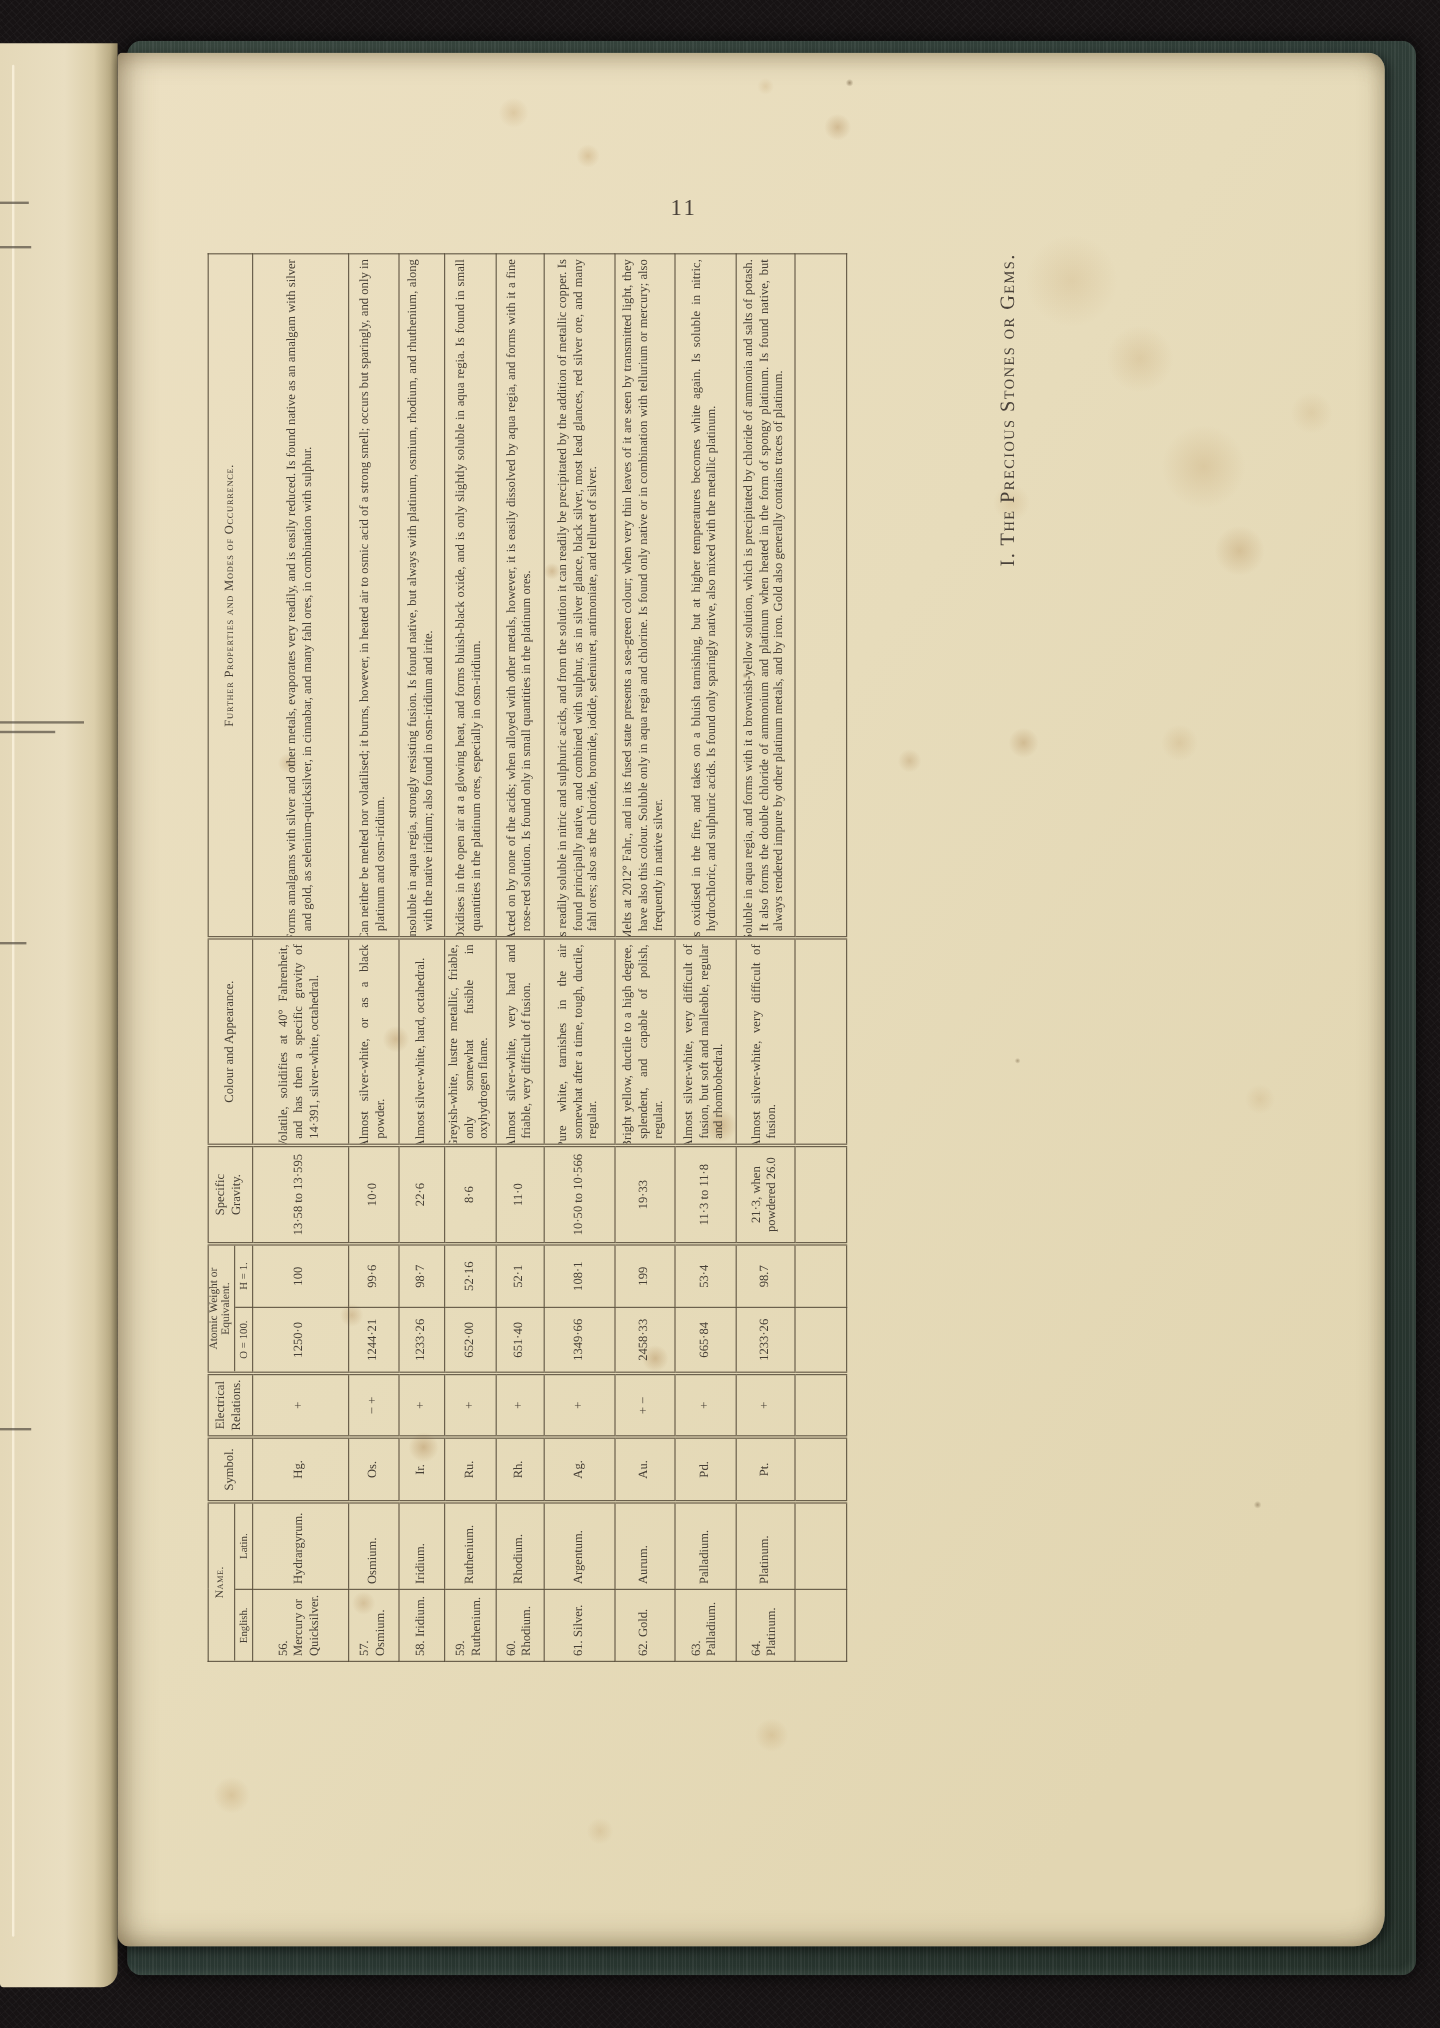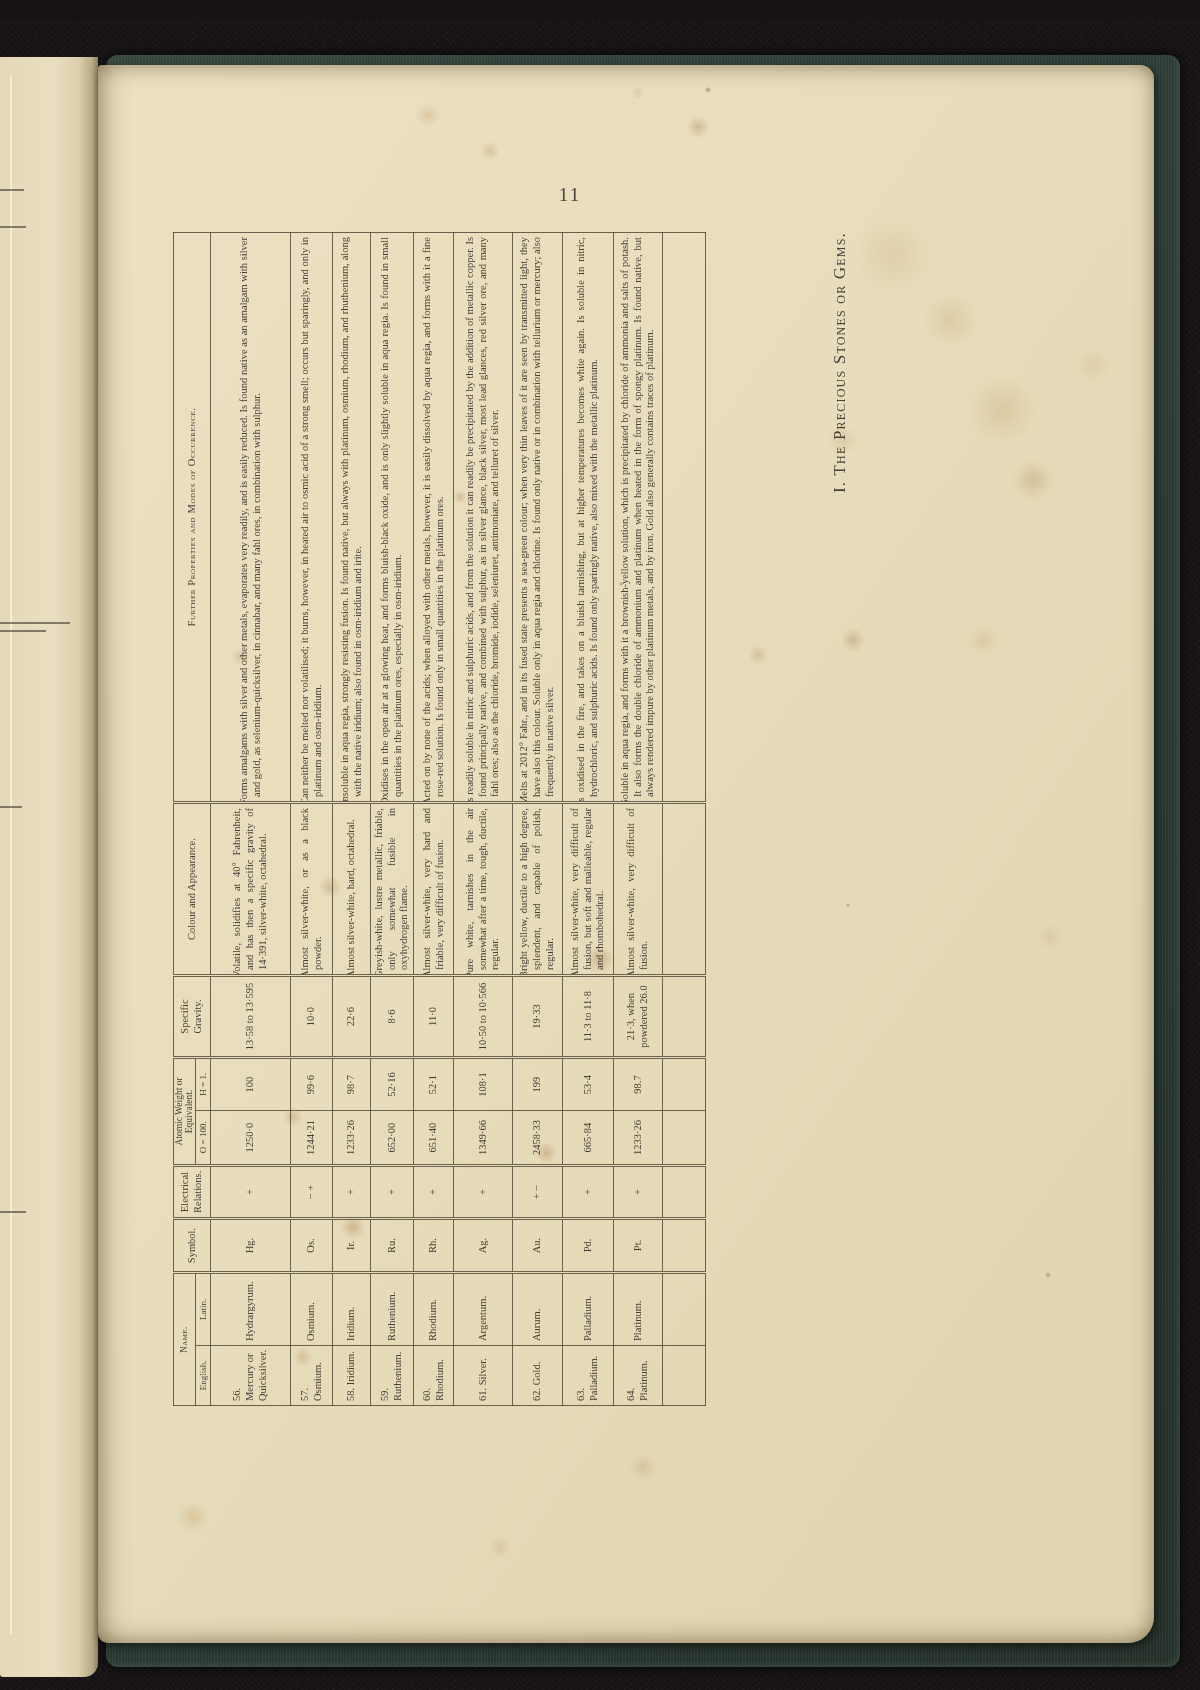--- a/index.html
+++ b/index.html
@@ -1,21 +1,21 @@
 <!DOCTYPE html>
 <html><head>
 <meta charset="utf-8">
 <style>
   html,body{margin:0;padding:0;}
   body{
     width:1200px;height:1690px;position:relative;overflow:hidden;
     background:#171314;
     font-family:"Liberation Serif", serif;
   }
-  .scene{position:absolute;inset:0;margin-top:21px;}
+  .scene{position:absolute;inset:0;}
   
   .cloth{
     position:absolute;inset:0;
     background:
       repeating-linear-gradient(48deg, rgba(255,255,255,0.025) 0 1px, transparent 1px 4px),
       repeating-linear-gradient(-42deg, rgba(255,255,255,0.02) 0 1px, transparent 1px 5px),
       #171314;
   }
   
   .cover{

